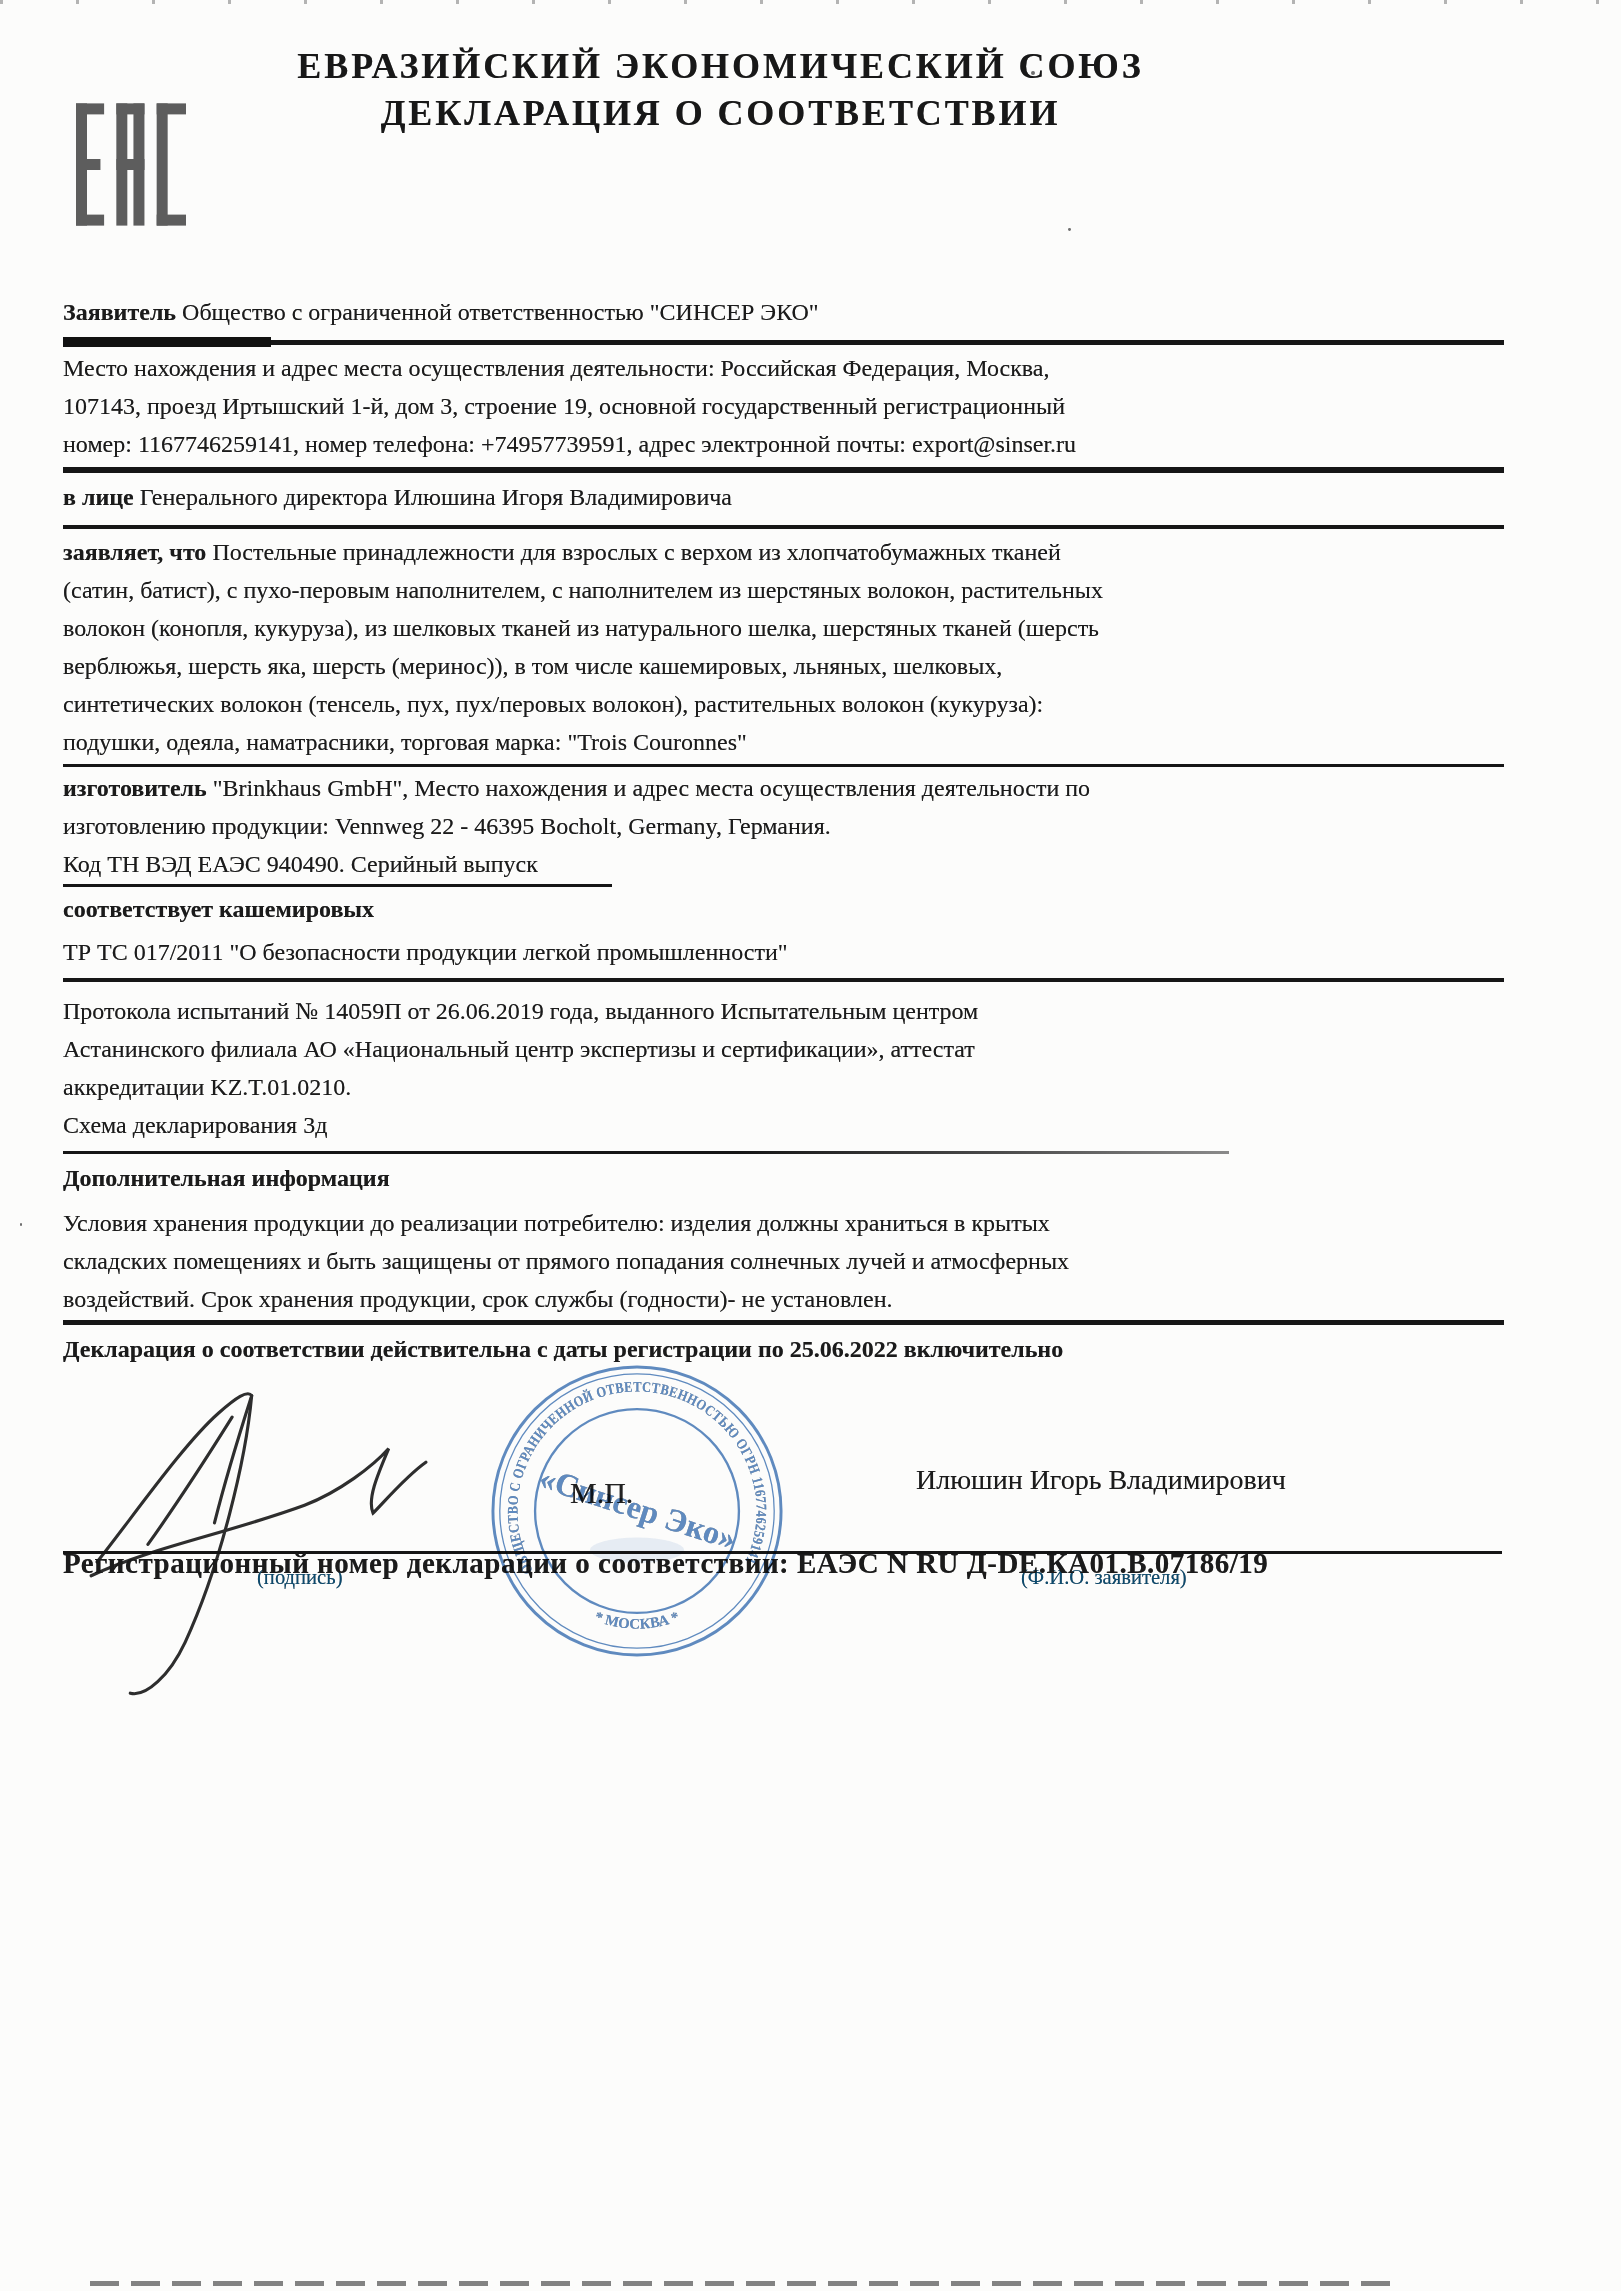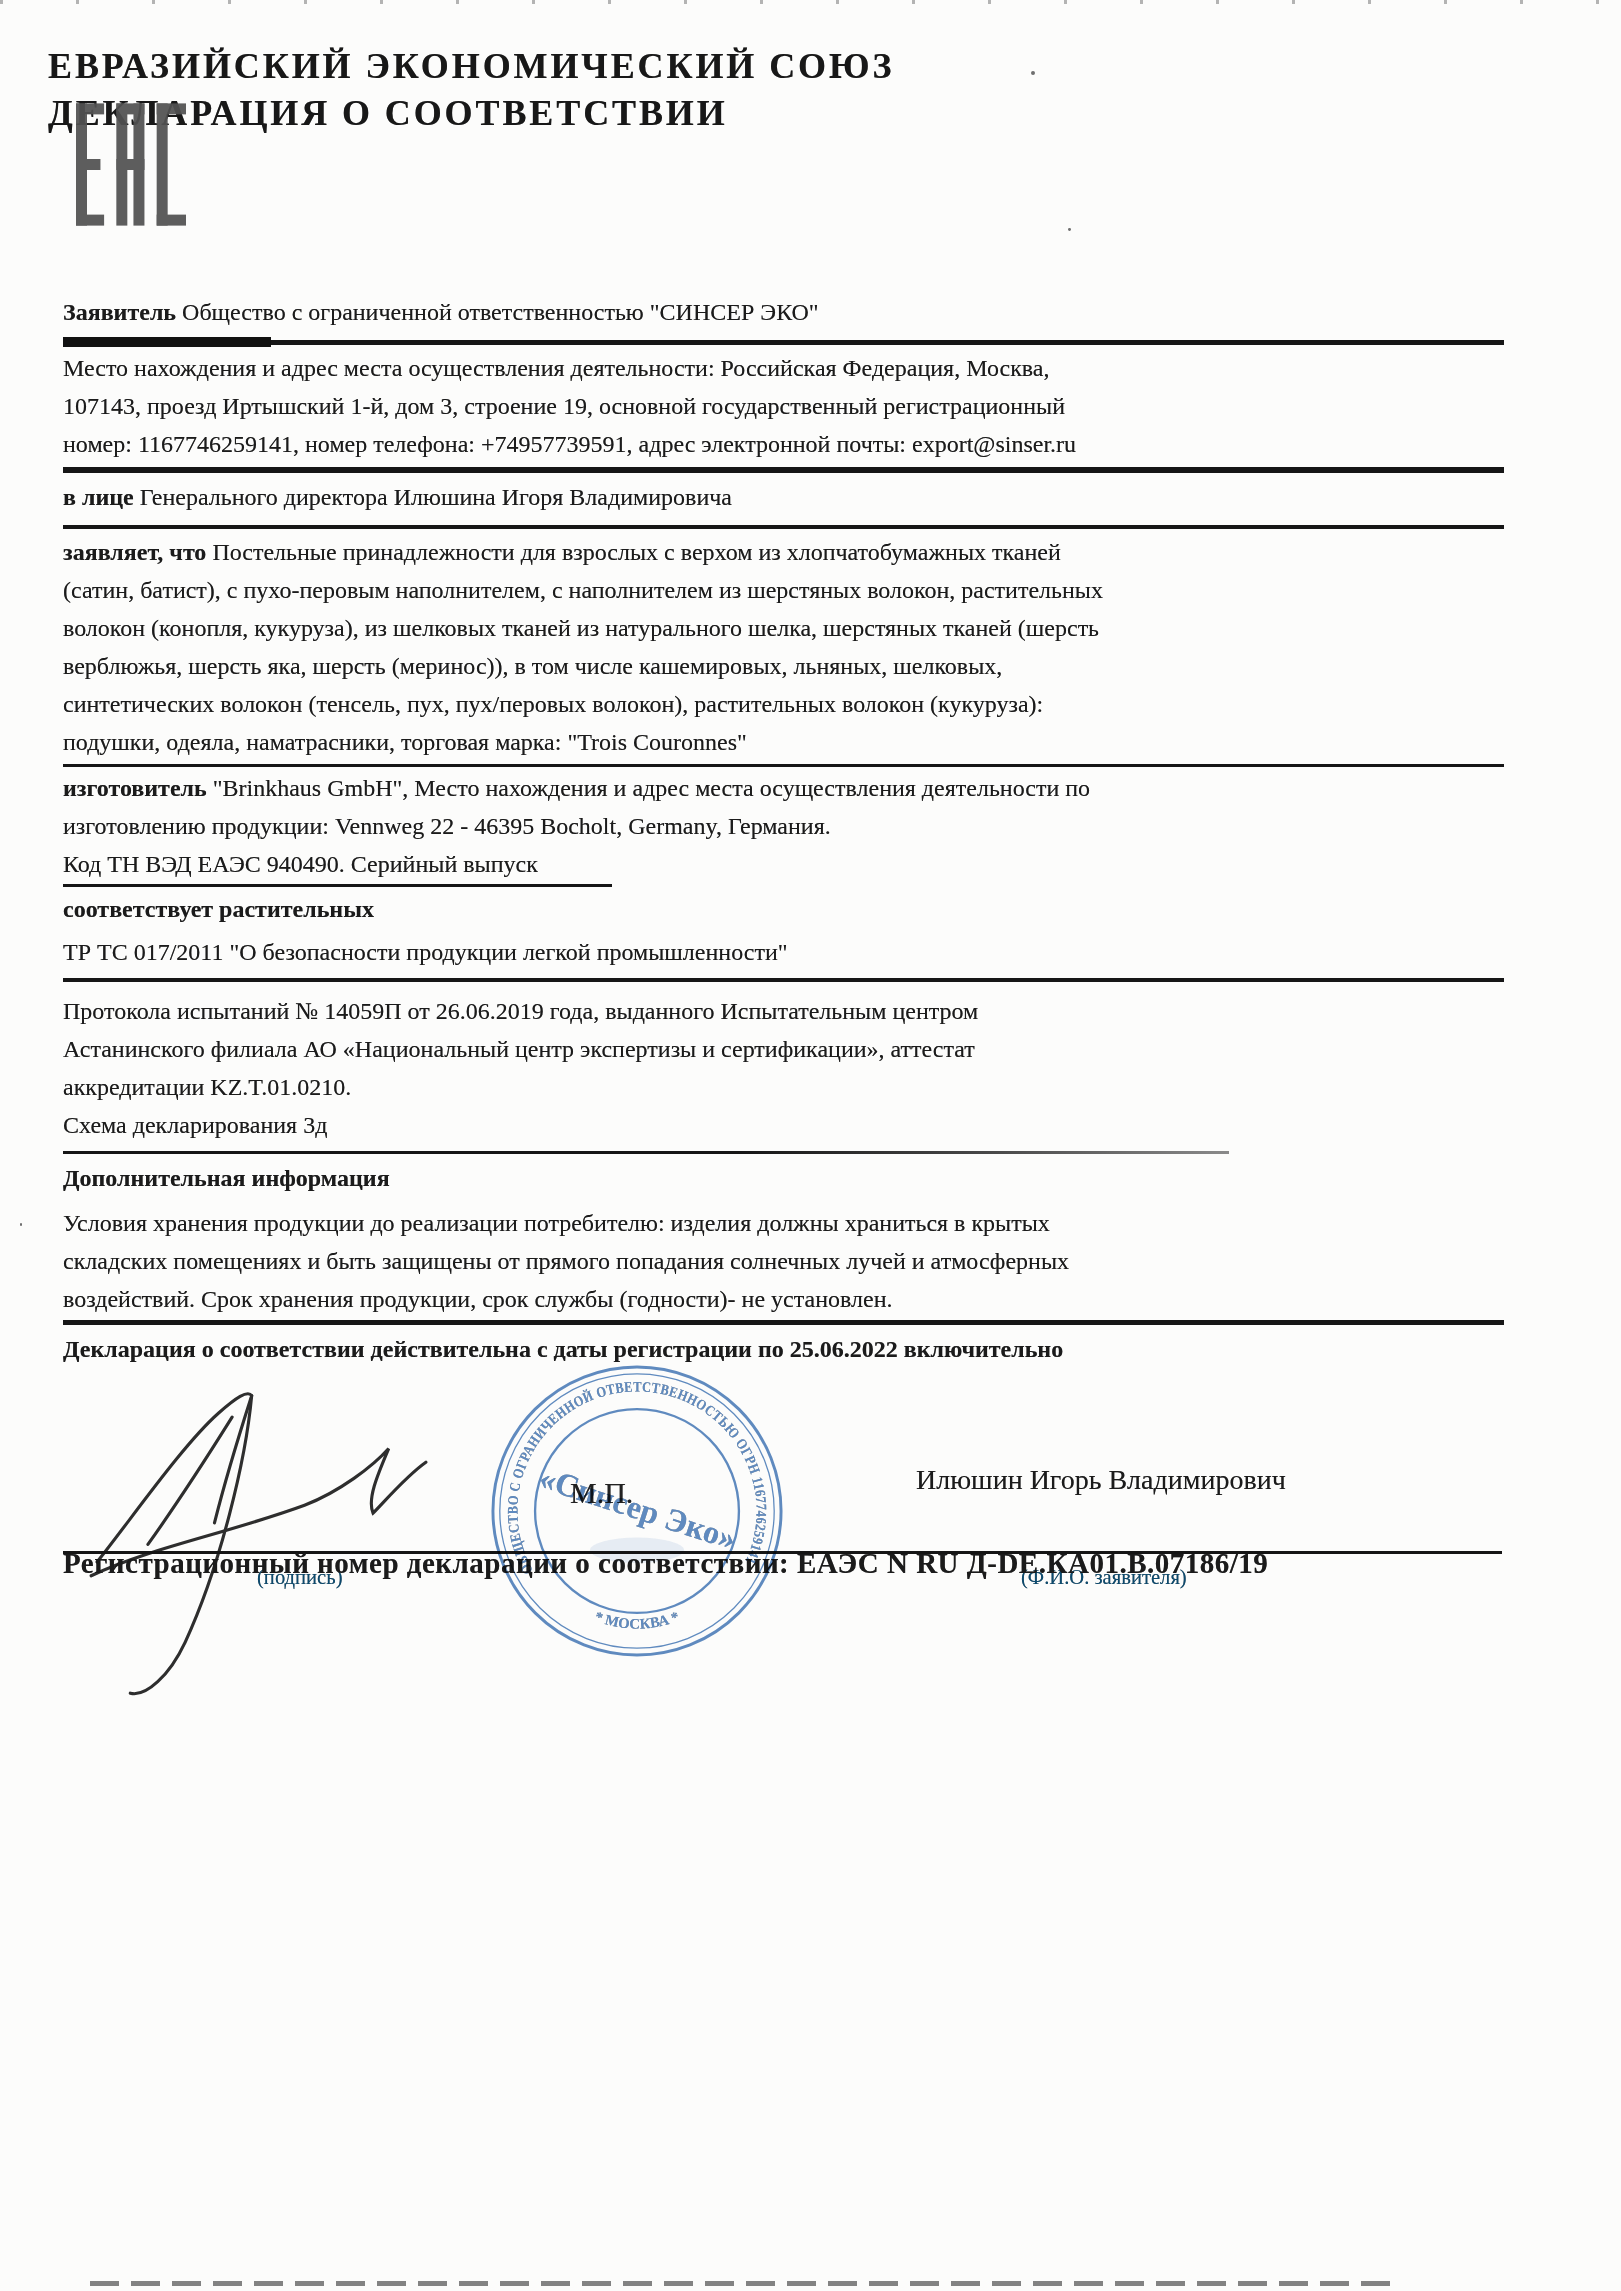--- a/index.html
+++ b/index.html
@@ -17,21 +17,21 @@
   .top-ticks{position:absolute;top:0;left:0;width:100%;height:3.9px;
     background:repeating-linear-gradient(90deg,#6b6b6b 0 2.9px,transparent 2.9px 76px);opacity:.5;}
   .bottom-dashes{position:absolute;top:2281px;left:90px;width:1304px;height:4.9px;
     background:repeating-linear-gradient(90deg,#5a5a5a 0 29px,transparent 29px 41px);opacity:.75;}
   .speck{position:absolute;background:#6f6f6f;border-radius:50%;}
   .speck.s1{left:1031px;top:71px;width:3.9px;height:3.9px;}
   .speck.s2{left:1068px;top:228px;width:2.9px;height:2.9px;}
   .speck.s3{left:19.6px;top:1223px;width:2.9px;height:2.9px;}
 
   
-  .doc-header{position:absolute;left:48px;top:43px;width:1313px;}
+  .doc-header{position:absolute;left:64px;top:43px;width:1313px;text-align:center;}
   .doc-title{font-size:36px;font-weight:700;letter-spacing:2.9px;line-height:47px;color:#181818;}
 
   
   .eac-logo{position:absolute;left:76px;top:102px;width:110px;height:125px;}
 
   
   .content{position:absolute;left:63px;top:293px;width:1441px;
     font-size:24px;line-height:38px;}
   .content p{margin:0;white-space:pre-line;}
   .b{font-weight:700;}
@@ -123,21 +123,21 @@
 верблюжья, шерсть яка, шерсть (меринос)), в том числе кашемировых, льняных, шелковых,
 синтетических волокон (тенсель, пух, пух/перовых волокон), растительных волокон (кукуруза):
 подушки, одеяла, наматрасники, торговая марка: "Trois Couronnes"</span></p>
     <div class="rule r4"></div>
 
     <p class="p-manufacturer"><span class="b">изготовитель</span> <span>"Brinkhaus GmbH", Место нахождения и адрес места осуществления деятельности по
 изготовлению продукции: Vennweg 22 - 46395 Bocholt, Germany, Германия.
 Код ТН ВЭД ЕАЭС 940490. Серийный выпуск</span></p>
     <div class="rule r5"></div>
 
-    <p class="p-complies-label b">соответствует растительных</p>
+    <p class="p-complies-label b">соответствует кашемировых</p>
     <p class="p-complies-text">ТР ТС 017/2011 "О безопасности продукции легкой промышленности"</p>
     <div class="rule r6"></div>
 
     <p class="p-basis-text">Протокола испытаний № 14059П от 26.06.2019 года, выданного Испытательным центром
 Астанинского филиала АО «Национальный центр экспертизы и сертификации», аттестат
 аккредитации KZ.T.01.0210.</p>
     <p>Схема декларирования 3д</p>
     <div class="rule r7"></div>
 
     <p class="p-additional-label b">Дополнительная информация</p>

